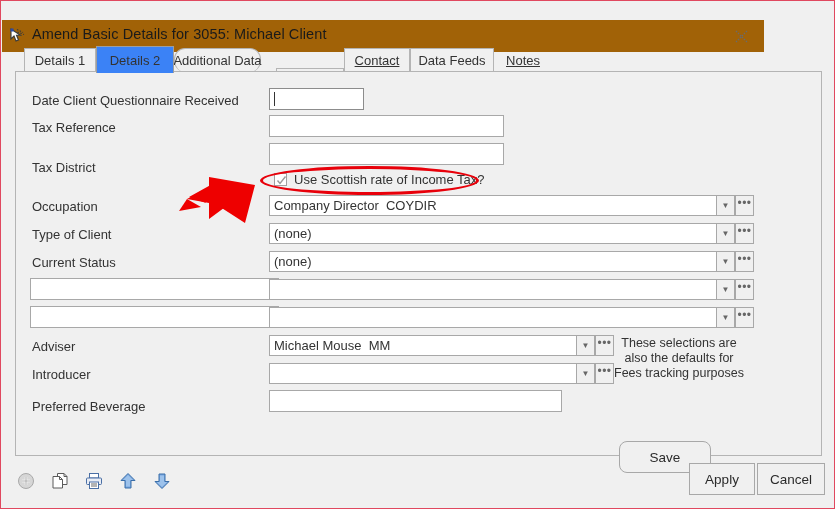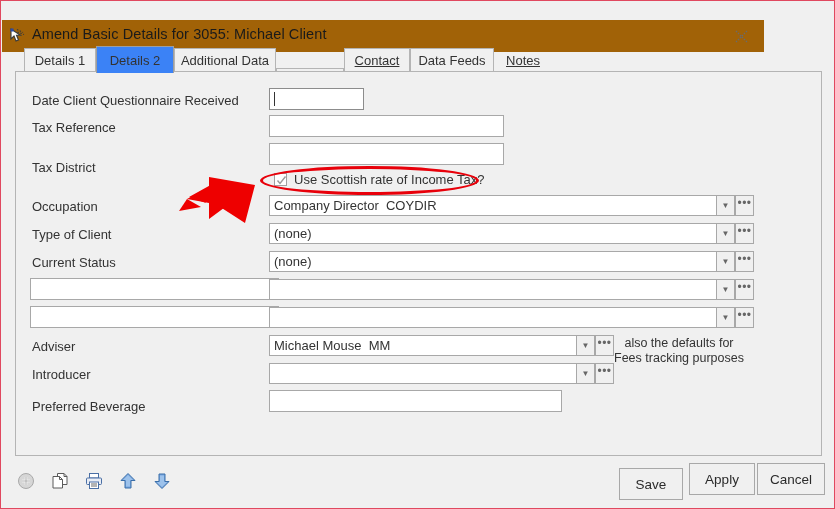--- a/index.html
+++ b/index.html
@@ -270,21 +270,21 @@
     </div>
   </div>
 
   <div class="tabstrip">
     <div class="tab" style="left:9px; width:72px;">
       <span class="tab-label">Details 1</span>
     </div>
     <div class="tab selected" style="left:81px; width:78px;">
       <span class="tab-label">Details 2</span>
     </div>
-    <div class="tab" style="left:159px; width:102px;">
+    <div class="tab" style="left:159px; width:87px;border-radius:11px;">
       <span class="tab-label">Additional Data</span>
     </div>
     <div class="tab" style="left:261px; width:68px;margin-top:20px;">
       <span class="tab-label">Medical</span>
     </div>
     <div class="tab" style="left:329px; width:66px;text-decoration:underline;">
       <span class="tab-label">Contact</span>
     </div>
     <div class="tab" style="left:395px; width:84px;">
       <span class="tab-label">Data Feeds</span>
@@ -386,20 +386,21 @@
       <div class="combo-field" style="width:308px;"></div>
       <div class="combo-btn" style="left:307px;">
           <span>▼</span>
         </div>
       <div class="combo-btn dots" style="left:326px;">
           <span>•••</span>
         </div>
     </div>
 
     <div class="hint" style="left:588px; top:264px; width:150px;">
+      <div>These selections are</div>
       <div>also the defaults for</div>
       <div>Fees tracking purposes</div>
     </div>
 
     <span class="lbl" style="left:16px; top:327px;">Preferred Beverage</span>
     <input class="txt" style="left: 253px; top: 318px; width: 293px; height: 22px;" type="text" value="">
   </div>
 
   <div class="red-ellipse" style="left:259px; top:165px; width:219px; height:29px;"></div>
 
@@ -441,21 +442,21 @@
       </svg>
     </div>
     <div class="tool-icon">
       <svg width="18" height="18" viewBox="0 0 18 18">
         <path d="M9 16.5 L2 9.5 L6 9.5 L6 2 L12 2 L12 9.5 L16 9.5 Z" fill="#79a7e0" stroke="#3a6ea8" stroke-width="1" stroke-linejoin="round"></path>
         <path d="M9 15 L4 10 L7 10 L7 3.5 L11 3.5 L11 10 L14 10 Z" fill="#a9cbef" opacity="0.75"></path>
       </svg>
     </div>
   </div>
 
-  <div class="btn" style="left:618px; top:467px; width:64px;">
+  <div class="btn" style="left:618px; top:440px; width:92px;border-radius:8px;">
     <span>Save</span>
   </div>
   <div class="btn" style="left:688px; top:462px; width:66px;">
     <span>Apply</span>
   </div>
   <div class="btn" style="left:756px; top:462px; width:68px;">
     <span>Cancel</span>
   </div>
 
 </div>

